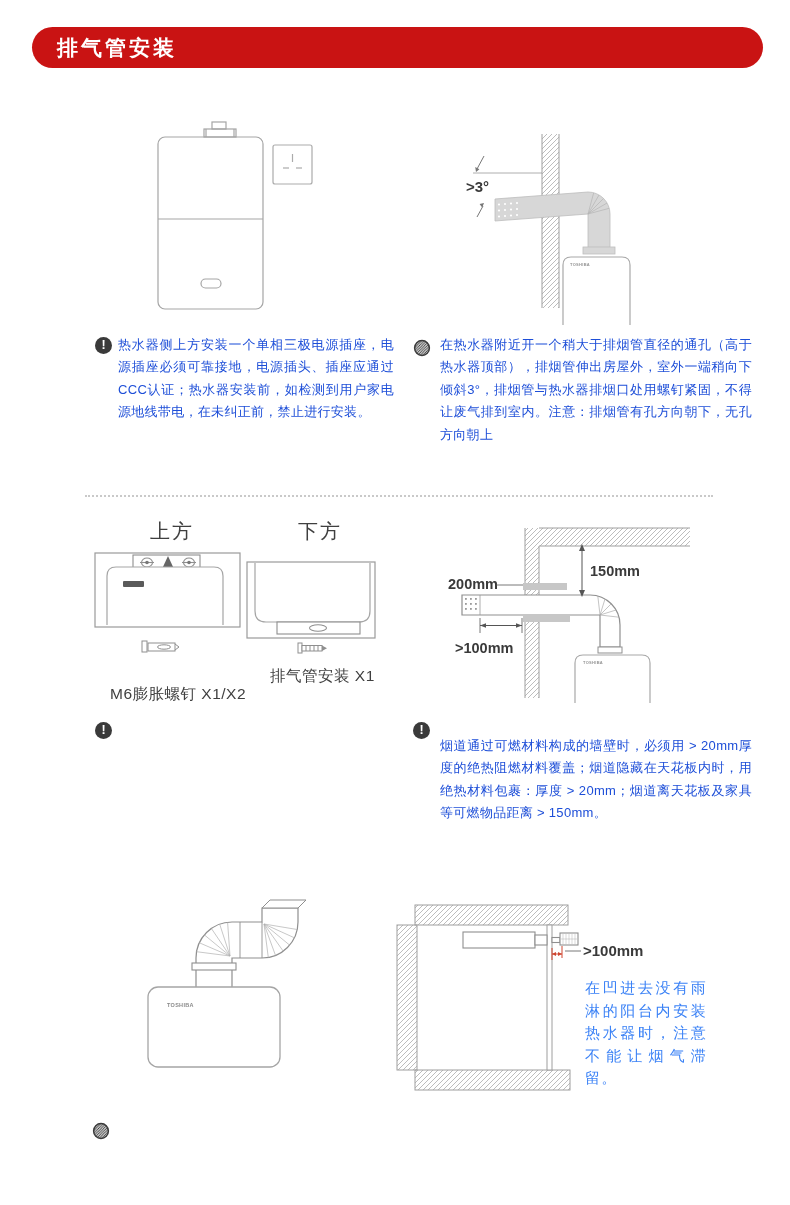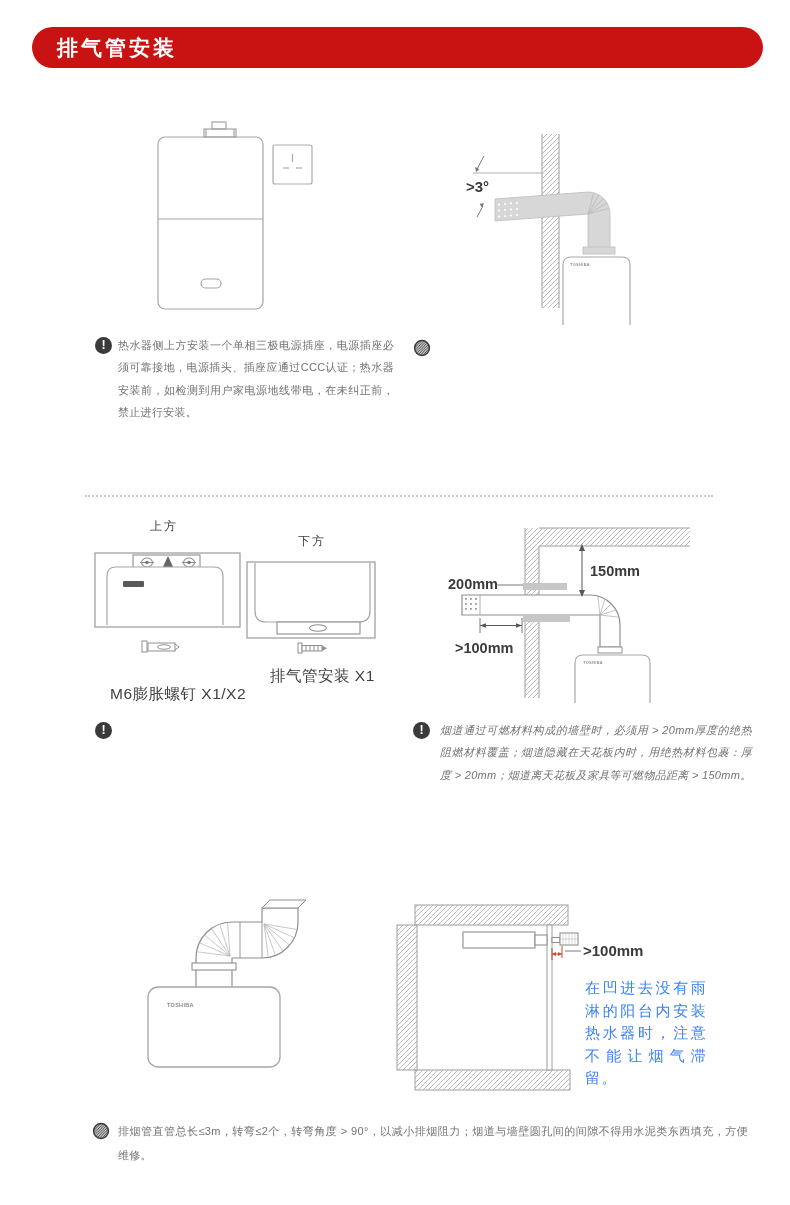--- a/index.html
+++ b/index.html
@@ -1,26 +1,26 @@
 <!DOCTYPE html>
 <html><head>
 <meta charset="utf-8">
 <style>
   html,body{margin:0;padding:0;background:#fff;}
   .page{position:relative;width:776px;height:1205px;background:#fff;overflow:hidden;
         font-family:"Liberation Sans","DejaVu Sans",sans-serif;color:#4a4a4a;}
   .banner{position:absolute;left:32px;top:27px;width:731px;height:41px;background:#c91313;border-radius:21px;}
   .banner .title{display:block;padding-left:25px;line-height:41px;color:#fff;font-size:21px;font-weight:bold;letter-spacing:3px;}
   .abs{position:absolute;}
-  .note-text{position:absolute;font-size:11px;line-height:22.4px;text-align:justify;color:#737373;letter-spacing:0.3px;}
+  .note-text{position:absolute;font-size:13px;line-height:22.4px;text-align:justify;color:#1d4ed8;letter-spacing:0.3px;}
   .w-icon{position:absolute;width:17px;height:17px;border-radius:50%;background:#3a3a3a;color:#fff;
           font-size:12.5px;font-weight:bold;text-align:center;line-height:17px;}
   .p-icon{position:absolute;width:18px;height:18px;}
   .divider{position:absolute;left:85px;top:495px;width:628px;border-top:2px dotted #c9c9c9;}
-  .dia-label{position:absolute;font-size:12px;color:#3f3f3f;letter-spacing:2px;font-weight:500;}
+  .dia-label{position:absolute;font-size:20px;color:#3f3f3f;letter-spacing:2px;font-weight:500;}
   .dia-caption{position:absolute;font-size:15.5px;color:#3f3f3f;font-weight:500;letter-spacing:0.5px;}
   .balcony-note{position:absolute;left:585px;top:977px;width:122px;font-size:15px;line-height:22.5px;
                 letter-spacing:1.2px;text-align:justify;color:#3b82f6;}
   svg{position:absolute;overflow:visible;}
   svg text{font-family:"Liberation Sans","DejaVu Sans",sans-serif;}
   .dim-t{font-size:14.5px;font-weight:600;fill:#3a3a3a;}
   .brand-t{font-size:4px;fill:#949494;font-weight:bold;letter-spacing:0.3px;}
 </style>
 </head>
 <body>
@@ -108,25 +108,26 @@
   </svg>
 
   <div class="w-icon" style="left:95px;top:337px;">
     <span>!</span>
   </div>
   <div class="note-text" style="left:118px;top:334px;width:276px;">热水器侧上方安装一个单相三极电源插座，电源插座必须可靠接地，电源插头、插座应通过CCC认证；热水器安装前，如检测到用户家电源地线带电，在未纠正前，禁止进行安装。</div>
 
   <svg class="p-icon" style="left:413px;top:339px;" viewBox="0 0 18 18">
     <circle cx="9" cy="9" r="7.4" fill="url(#hatchDark)" stroke="#3a3a3a" stroke-width="1.5"></circle>
   </svg>
+  <div class="note-text" style="left:440px;top:334px;width:312px;">在热水器附近开一个稍大于排烟管直径的通孔（高于热水器顶部），排烟管伸出房屋外，室外一端稍向下倾斜3°，排烟管与热水器排烟口处用螺钉紧固，不得让废气排到室内。注意：排烟管有孔方向朝下，无孔方向朝上</div>
 
   <div class="divider"></div>
 
   <div class="dia-label" style="left:150px;top:518px;">上方</div>
-  <div class="dia-label" style="left:298px;top:533px;">下方</div>
+  <div class="dia-label" style="left:298px;top:518px;">下方</div>
 
   <svg class="abs" style="left:85px;top:515px;" width="160" height="175" viewBox="0 0 160 175">
     <rect x="10" y="38" width="145" height="74" fill="#fff" stroke="#9a9a9a" stroke-width="1.2"></rect>
     <g stroke="#8f8f8f" fill="#fff" stroke-width="1.1">
       <rect x="48" y="40" width="67" height="15"></rect>
       <ellipse cx="62" cy="47.5" rx="5.5" ry="4.5"></ellipse>
       <ellipse cx="104" cy="47.5" rx="5.5" ry="4.5"></ellipse>
       <line x1="55" y1="47.5" x2="69" y2="47.5"></line>
         <line x1="97" y1="47.5" x2="111" y2="47.5"></line>
       <circle cx="62" cy="47.5" r="1.8" fill="#777" stroke="none"></circle>
@@ -225,21 +226,21 @@
     </g>
   </svg>
 
   <div class="w-icon" style="left:95px;top:722px;">
     <span>!</span>
   </div>
 
   <div class="w-icon" style="left:413px;top:722px;">
     <span>!</span>
   </div>
-  <div class="note-text" style="left:440px;top:719px;width:312px;font-style:italic;">烟道通过可燃材料构成的墙壁时，必须用 &gt; 20mm厚度的绝热阻燃材料覆盖；烟道隐藏在天花板内时，用绝热材料包裹：厚度 &gt; 20mm；烟道离天花板及家具等可燃物品距离 &gt; 150mm。</div>
+  <div class="note-text" style="left:440px;top:735px;width:312px;">烟道通过可燃材料构成的墙壁时，必须用 &gt; 20mm厚度的绝热阻燃材料覆盖；烟道隐藏在天花板内时，用绝热材料包裹：厚度 &gt; 20mm；烟道离天花板及家具等可燃物品距离 &gt; 150mm。</div>
 
   <svg class="abs" style="left:128px;top:893px;" width="265" height="178" viewBox="0 0 265 178">
     <g>
       <path d="M68,94 L68,65 A36,36 0 0 1 104,29 L134,29 L134,15 L170,15 L170,29 A36,36 0 0 1 134,65 L104,65 L104,94" fill="#fff" stroke="#8f8f8f" stroke-width="1.2"></path>
       <path d="M134,15 L142,7 L178,7 L170,15 Z" fill="#fff" stroke="#8f8f8f" stroke-width="1"></path>
       <line x1="112" y1="29" x2="112" y2="65" stroke="#8f8f8f" stroke-width="0.9"></line>
       <line x1="134" y1="29" x2="134" y2="65" stroke="#8f8f8f" stroke-width="0.9"></line>
       <g stroke="#b0b0b0" stroke-width="0.7">
         <line x1="102" y1="63" x2="68.5" y2="58.7"></line>
           <line x1="102" y1="63" x2="71.4" y2="49.8"></line>
@@ -292,15 +293,14 @@
     </g>
     <line x1="170" y1="53" x2="186" y2="53" stroke="#555" stroke-width="0.8"></line>
     <text x="188" y="58" class="dim-t" style="font-size:15px;">&gt;100mm</text>
   </svg>
 
   <div class="balcony-note">在凹进去没有雨淋的阳台内安装热水器时，注意不能让烟气滞留。</div>
 
   <svg class="p-icon" style="left:92px;top:1122px;" viewBox="0 0 18 18">
     <circle cx="9" cy="9" r="7.4" fill="url(#hatchDark)" stroke="#3a3a3a" stroke-width="1.5"></circle>
   </svg>
-  <div class="note-text" style="left:118px;top:1119px;width:630px;line-height:24px;">排烟管直管总长≤3m，转弯≤2个，转弯角度 &gt; 90°，以减小排烟阻力；烟道与墙壁圆孔间的间隙不得用水泥类东西填充，方便维修。</div>
 
 </div>
 
 </body></html>

